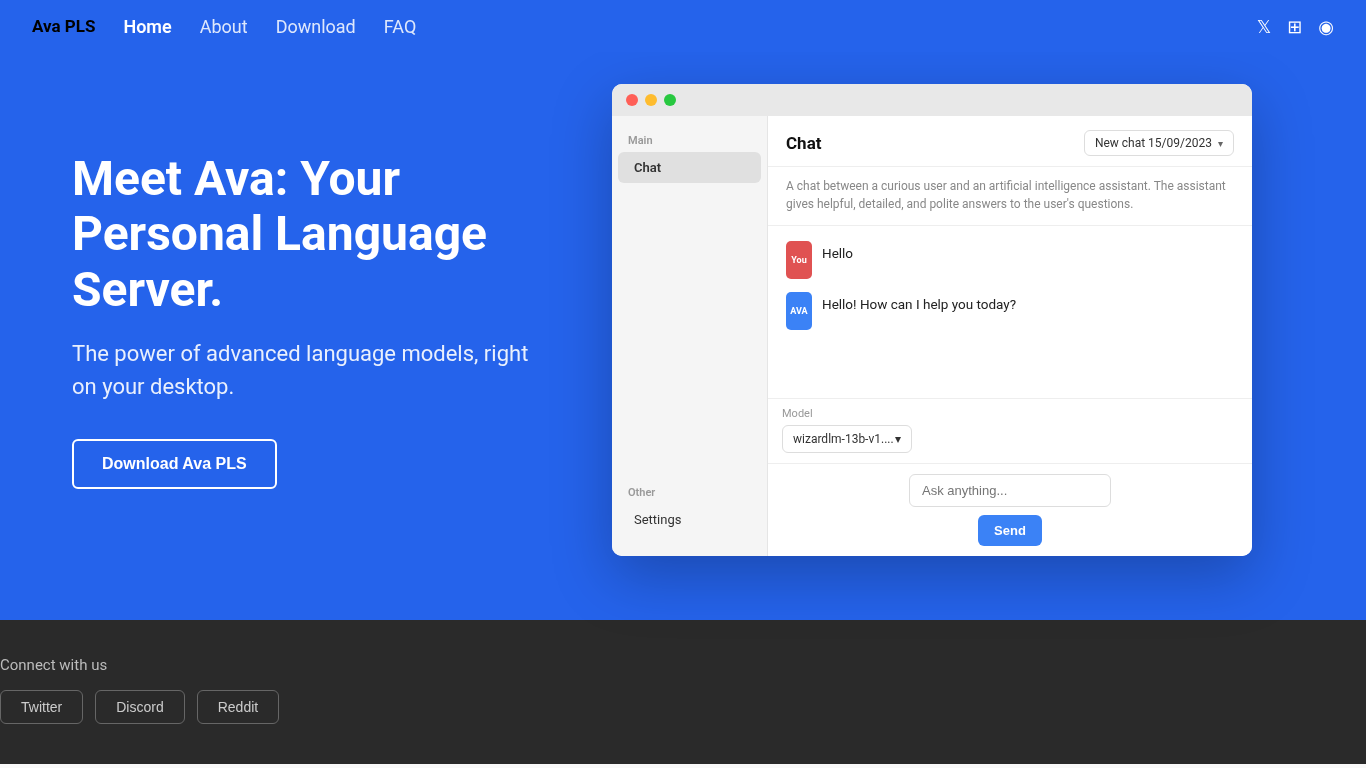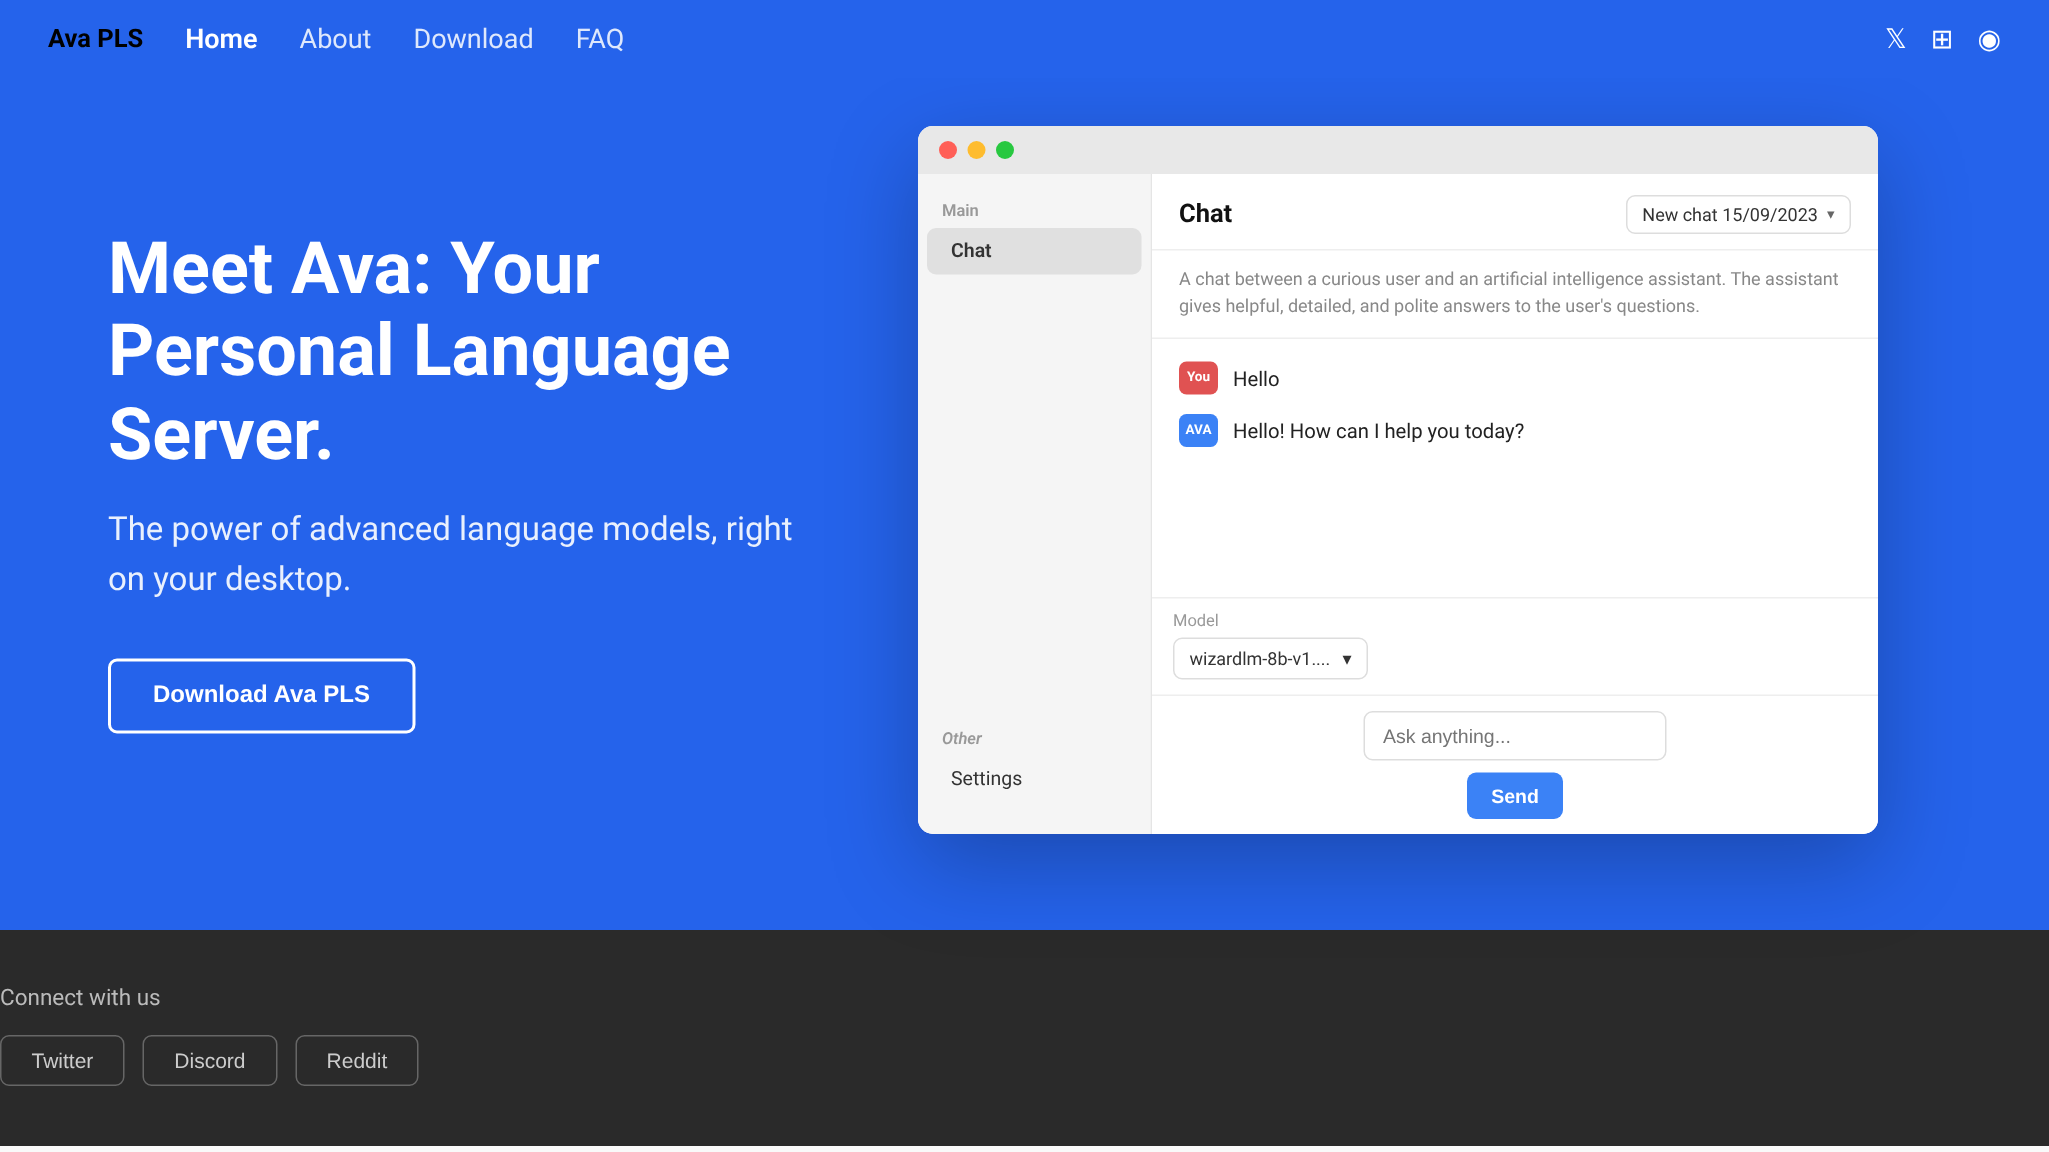--- a/index.html
+++ b/index.html
@@ -96,21 +96,21 @@
       color: #333;
       cursor: pointer;
       border-radius: 6px;
       margin: 1px 6px;
     }
     .sidebar-item.active {
       background: #e0e0e0;
       font-weight: 600;
     }
     .sidebar-bottom { margin-top: auto; padding: 8px 0; }
-    .sidebar-bottom .sidebar-section-label { margin-top: 0; font-style: italic; }
+    .sidebar-bottom .sidebar-section-label { margin-top: 0; }
 
     
     .main-panel {
       flex: 1;
       display: flex; flex-direction: column;
       background: #fff;
       border-left: 1px solid #e5e5e5;
     }
     .chat-header {
       display: flex; align-items: center; justify-content: space-between;
@@ -136,21 +136,21 @@
 
     .chat-messages {
       flex: 1;
       padding: 14px 18px;
       overflow-y: auto;
       display: flex; flex-direction: column; gap: 12px;
     }
 
     .message-row { display: flex; align-items: flex-start; gap: 10px; }
     .avatar-badge {
-      width: 26px; height: 22px; border-radius: 5px;
+      width: 26px; height: 38px; border-radius: 5px;
       display: flex; align-items: center; justify-content: center;
       font-size: 9px; font-weight: 700; color: #fff;
       flex-shrink: 0; margin-top: 1px;
     }
     .avatar-you { background: #e05252; }
     .avatar-ava { background: #3b82f6; }
     .message-text { font-size: 13.5px; color: #222; line-height: 1.5; padding-top: 3px; }
 
     .chat-input-row {
       display: flex; align-items: center;
@@ -271,21 +271,21 @@
           </div>
           <div class="message-row">
             <div class="avatar-badge avatar-ava">AVA</div>
             <div class="message-text">Hello! How can I help you today?</div>
           </div>
         </div>
 
         <div class="model-row">
           <div class="model-label-text">Model</div>
           <div class="model-select">
-            <span>wizardlm-8b-v1....</span>
+            <span>wizardlm-13b-v1....</span>
             <span>▾</span>
           </div>
         </div>
 
         <div class="chat-input-row">
           <input class="chat-input" placeholder="Ask anything..." style="">
           <button class="send-btn">Send</button>
         </div>
       </div>
 

